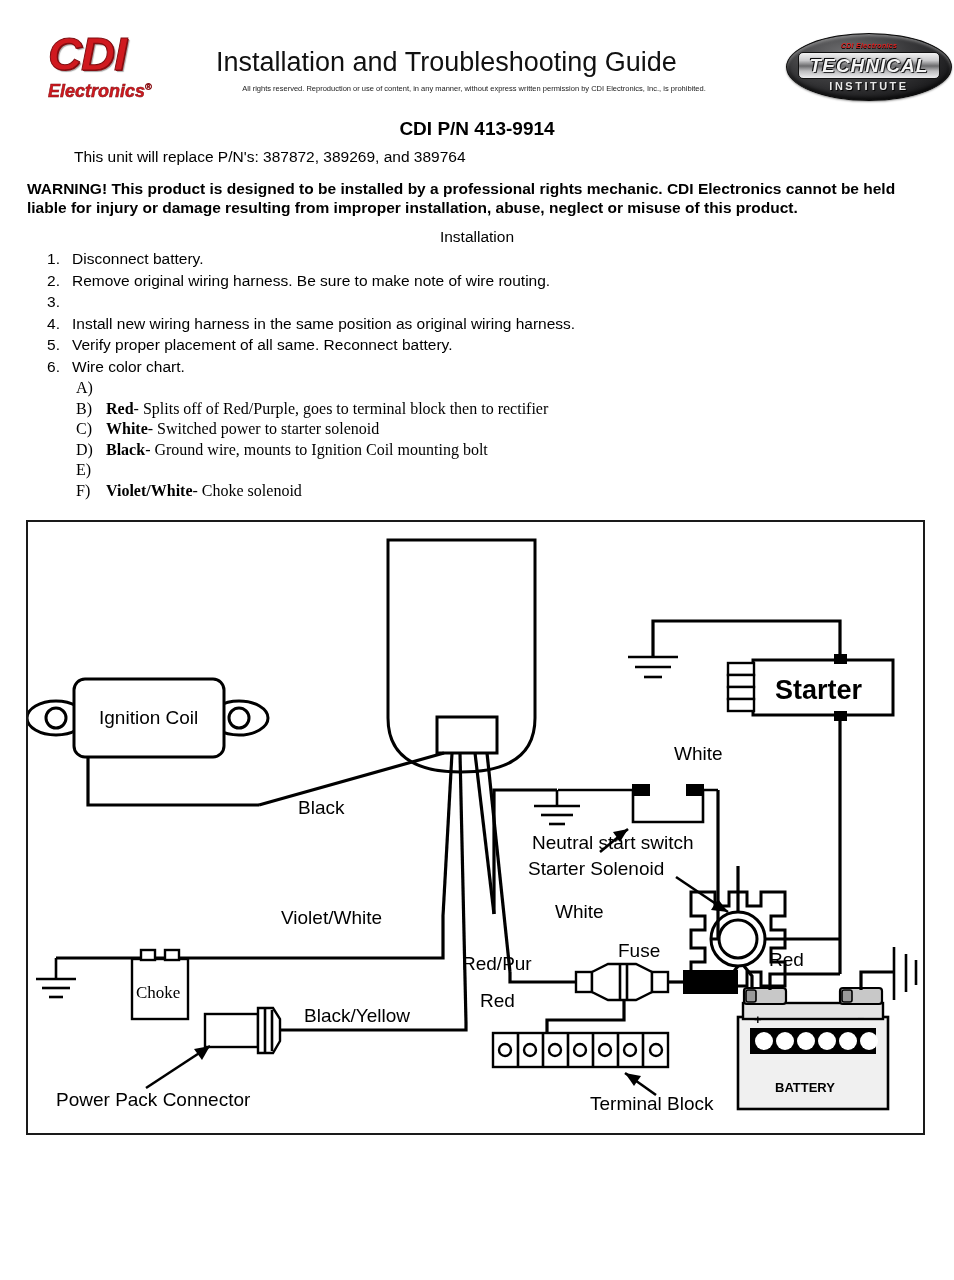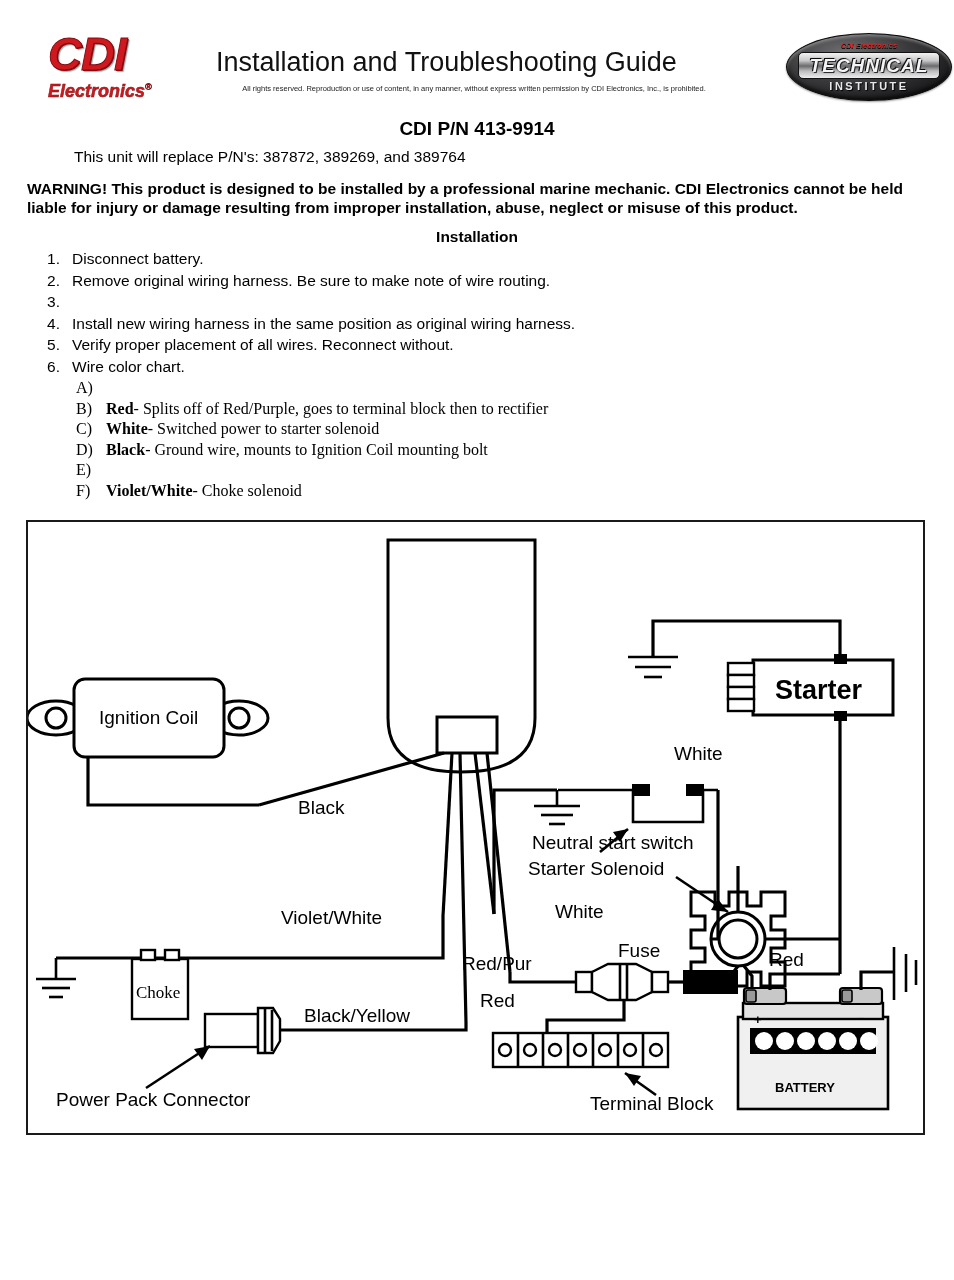--- a/index.html
+++ b/index.html
@@ -151,21 +151,21 @@
     font-size: 15.5px;
     font-weight: bold;
     line-height: 19px;
   }
   .install-head {
     position: absolute;
     left: 0; top: 228px;
     width: 954px;
     text-align: center;
     font-size: 15.5px;
-    font-weight: bold;
+    font-weight: normal;
   }
   .steps {
     position: absolute;
     left: 40px; top: 248px;
     width: 890px;
   }
   .step {
     display: flex;
     font-size: 15.5px;
     line-height: 21.5px;
@@ -250,42 +250,42 @@
     <div class="ti-cdi">CDI Electronics</div>
     <div class="ti-band">
         <span>TECHNICAL</span>
       </div>
     <div class="ti-inst">INSTITUTE</div>
   </div>
 </div>
 
 <div class="pn-line">CDI P/N 413-9914</div>
 <div class="replace-line">This unit will replace P/N's: 387872, 389269, and 389764</div>
-<div class="warning">WARNING!  This product is designed to be installed by a professional marine mechanic. CDI Electronics cannot be held liable for injury or damage resulting from improper installation, abuse, neglect or misuse of this product.</div>
+<div class="warning">WARNING!  This product is designed to be installed by a professional rights mechanic. CDI Electronics cannot be held liable for injury or damage resulting from improper installation, abuse, neglect or misuse of this product.</div>
 <div class="install-head">Installation</div>
 
 <div class="steps">
   <div class="step">
     <span class="num">1.</span>
     <span>Disconnect battery.</span>
   </div>
   <div class="step">
     <span class="num">2.</span>
     <span>Remove original wiring harness. Be sure to make note of wire routing.</span>
   </div>
   <div class="step">
     <span class="num">3.</span>
   </div>
   <div class="step">
     <span class="num">4.</span>
     <span>Install new wiring harness in the same position as original wiring harness.</span>
   </div>
   <div class="step">
     <span class="num">5.</span>
-    <span>Verify proper placement of all wires. Reconnect without.</span>
+    <span>Verify proper placement of all same. Reconnect battery.</span>
   </div>
   <div class="step">
     <span class="num">6.</span>
     <span>Wire color chart.</span>
   </div>
 </div>
 
 <div class="wire-list">
   <div class="wire-item">
     <span class="letter">A)</span>

